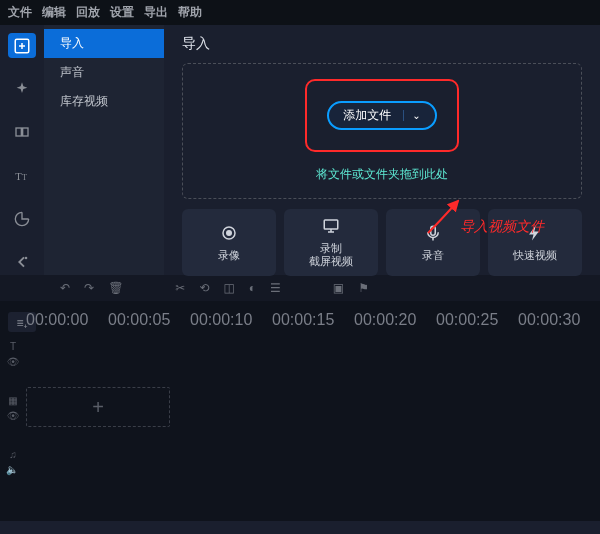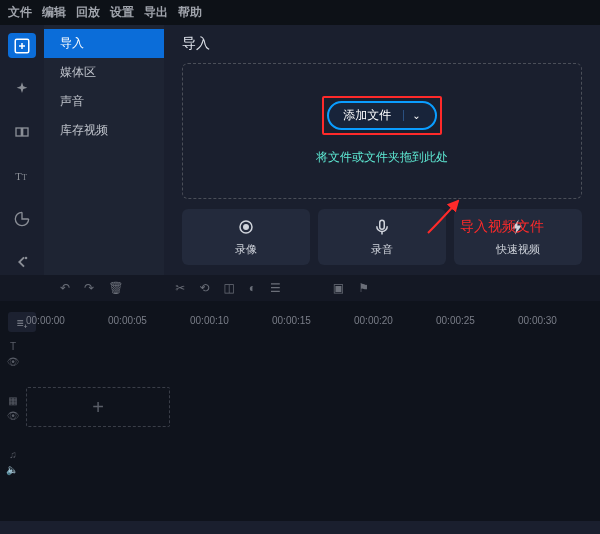--- a/index.html
+++ b/index.html
@@ -13,42 +13,42 @@
 .leftbar .tool { width: 28px; height: 28px; display: flex; align-items: center; justify-content: center; border-radius: 4px; color: #8a8e96; cursor: pointer; }
 .leftbar .tool.active { background: #0b6dd9; color: #fff; }
 
 .sidemenu { width: 120px; background: #1e2433; padding-top: 4px; }
 .sidemenu .item { padding: 6px 16px; color: #c0c4cc; cursor: pointer; font-size: 12px; }
 .sidemenu .item.selected { background: #0b6dd9; color: #fff; }
 
 .content { flex: 1; padding: 10px 18px; position: relative; }
 .content-title { font-size: 14px; color: #e0e4ec; margin-bottom: 10px; }
 .dropzone { border: 1px dashed #4a4e58; border-radius: 6px; height: 136px; display: flex; flex-direction: column; align-items: center; justify-content: center; position: relative; }
-.addfile-wrap { border: 2px solid #ff2a2a; padding: 3px; border-radius: 2px; }
+.addfile-wrap { border: 2px solid #ff2a2a; padding: 20px; border-radius: 10px; }
 .addfile-btn { border: 2px solid #0a9dff; border-radius: 16px; padding: 4px 14px; color: #fff; text-align: center; background: #18243a; display: flex; align-items: center; gap: 12px; cursor: pointer; font-size: 12px; }
 .addfile-btn .chev { border-left: 1px solid #2a5080; padding-left: 8px; font-size: 10px; }
 .drophint { margin-top: 14px; font-size: 12px; color: #5eead4; }
 
 .annotation { position: absolute; top: 166px; left: 256px; color: #ff2a2a; font-size: 14px; pointer-events: none; display: flex; align-items: center; }
 .annotation svg { margin-right: 2px; }
 
 .actionrow { display: flex; gap: 8px; margin-top: 10px; justify-content: space-between; }
 .actionbtn { flex: 1; background: #232a3c; border-radius: 6px; padding: 8px 4px; display: flex; flex-direction: column; align-items: center; justify-content: center; cursor: pointer; min-height: 56px; }
 .actionbtn .ico { color: #d0d4dc; margin-bottom: 4px; }
 .actionbtn .lbl { font-size: 11px; color: #d0d4dc; text-align: center; line-height: 1.2; white-space: pre-line; }
 
 .timeline-toolbar { display: flex; align-items: center; gap: 14px; padding: 6px 60px 6px 60px; background: #141824; color: #6a6e78; }
 .timeline-toolbar .ico { cursor: pointer; }
 .timeline-toolbar .spacer { width: 24px; }
 
 .timeline { background: #0f131c; height: 220px; padding: 8px 0 0 0; display: flex; }
 .trackhead { width: 44px; display: flex; flex-direction: column; align-items: center; gap: 28px; padding-top: 32px; color: #5a5e68; }
 .trackhead .th { display: flex; flex-direction: column; align-items: center; gap: 4px; font-size: 10px; }
 .trackbody { flex: 1; position: relative; }
-.ruler { display: flex; gap: 0; font-size: 10px; color: #7a7e88; height: 22px; align-items: center; }
+.ruler { display: flex; gap: 0; font-size: 16px; color: #7a7e88; height: 22px; align-items: center; }
 .ruler span { width: 82px; flex: 0 0 82px; }
 .track { height: 40px; margin: 8px 0; border: 1px dashed #3a3e48; border-radius: 2px; width: 144px; display: flex; align-items: center; justify-content: center; color: #5a5e68; font-size: 20px; cursor: pointer; }
 .track.nobox { border: none; }
 .addtrack-btn { position: absolute; left: 8px; top: 312px; color: #8a8e96; cursor: pointer; background: #1c2130; width: 28px; height: 20px; display: flex; align-items: center; justify-content: center; border-radius: 3px; }
 </style>
 </head>
 <body>
 
 <div class="menubar">
   <span>文件</span>
@@ -94,21 +94,20 @@
     <div class="tool">
         <svg width="16" height="16" viewBox="0 0 24 24" fill="currentColor">
           <path d="M14 4l-8 8 8 8 2-2-6-6 6-6z"></path>
           <circle cx="18" cy="6" r="2"></circle>
         </svg>
       </div>
   </div>
 
   <div class="sidemenu">
     <div class="item selected">导入</div>
-    <div class="item">媒体区</div>
     <div class="item">声音</div>
     <div class="item">库存视频</div>
   </div>
 
   <div class="content">
     <div class="content-title">导入</div>
     <div class="dropzone">
       <div class="addfile-wrap">
         <div class="addfile-btn">
           <span>添加文件</span>
@@ -120,30 +119,39 @@
 
     <div class="annotation">
       <svg width="48" height="48" viewBox="0 0 48 48">
           <defs>
             <marker id="ah" markerWidth="6" markerHeight="6" refX="5" refY="3" orient="auto">
               <path d="M0,0 L6,3 L0,6 z" fill="#ff2a2a"></path>
             </marker>
           </defs>
           <path d="M8,42 Q20,30 38,10" stroke="#ff2a2a" stroke-width="2" fill="none" marker-end="url(#ah)"></path>
         </svg>
-      <span style="margin-left:-10px;margin-top:24px;">导入视频文件</span>
+      <span style="margin-left:-10px;margin-top:24px;font-style:italic;">导入视频文件</span>
     </div>
 
     <div class="actionrow">
       <div class="actionbtn">
         <div class="ico"><svg width="18" height="18" viewBox="0 0 24 24" fill="none" stroke="currentColor" stroke-width="2">
               <circle cx="12" cy="12" r="8"></circle>
               <circle cx="12" cy="12" r="3" fill="currentColor"></circle>
             </svg></div>
         <div class="lbl">录像</div>
+      </div>
+      <div class="actionbtn">
+        <div class="ico"><svg width="18" height="18" viewBox="0 0 24 24" fill="none" stroke="currentColor" stroke-width="2">
+              <rect x="3" y="4" width="18" height="12" rx="1"></rect>
+              <line x1="8" y1="20" x2="16" y2="20"></line>
+              <line x1="12" y1="16" x2="12" y2="20"></line>
+            </svg></div>
+        <div class="lbl">录制
+截屏视频</div>
       </div>
       <div class="actionbtn">
         <div class="ico"><svg width="18" height="18" viewBox="0 0 24 24" fill="none" stroke="currentColor" stroke-width="2">
               <rect x="9" y="3" width="6" height="12" rx="3"></rect>
               <path d="M5 11a7 7 0 0 0 14 0"></path>
               <line x1="12" y1="18" x2="12" y2="22"></line>
             </svg></div>
         <div class="lbl">录音</div>
       </div>
       <div class="actionbtn">

